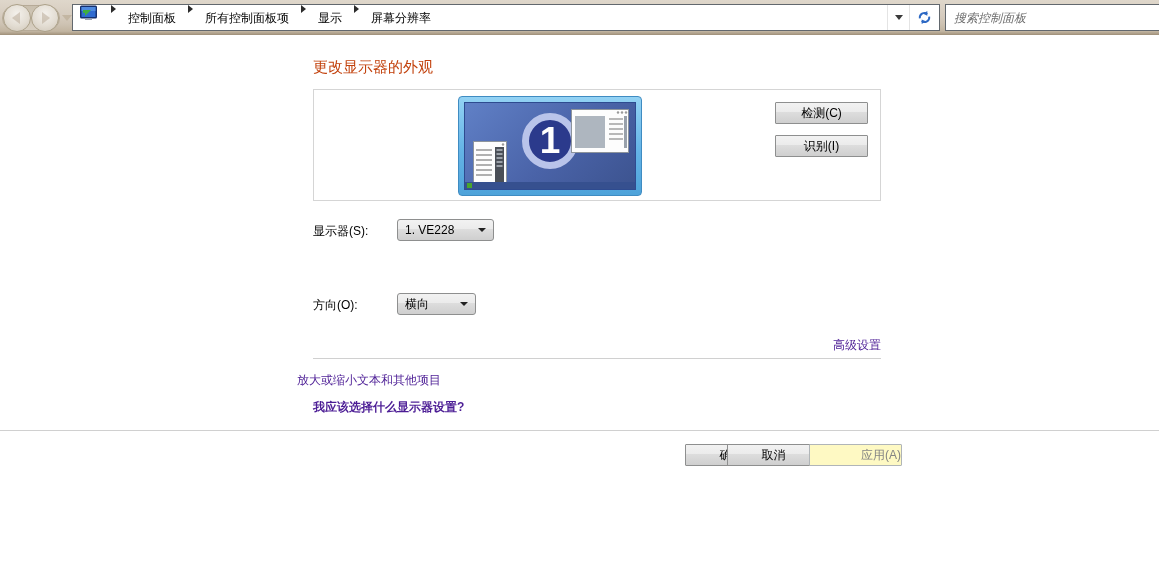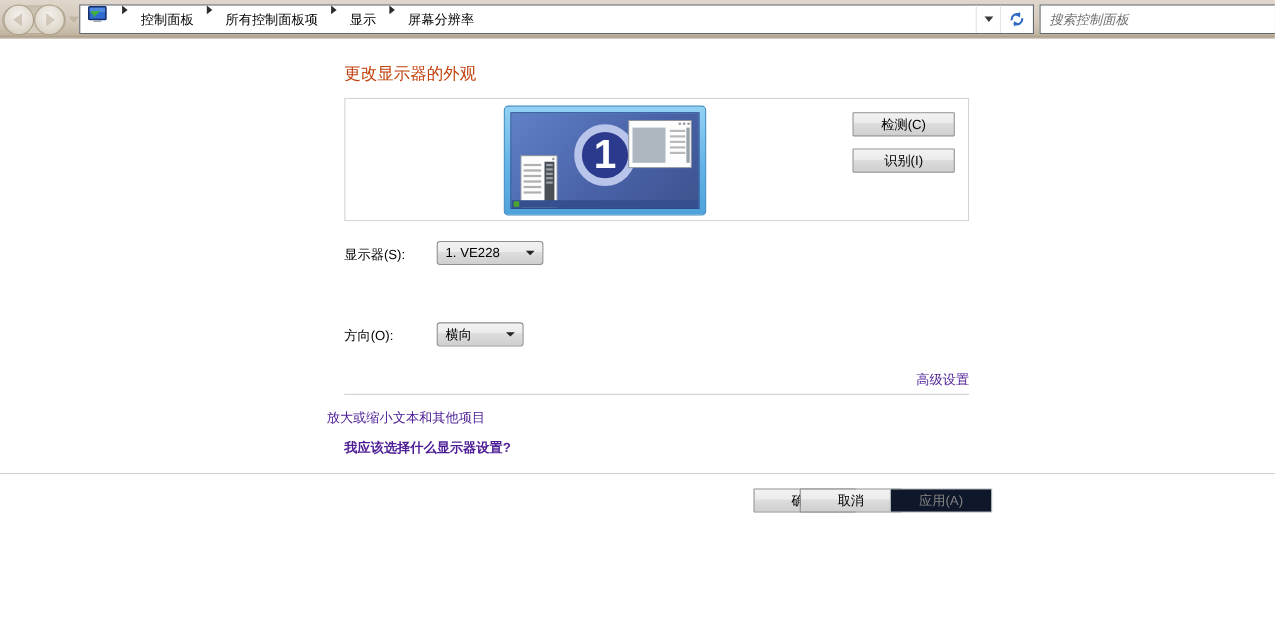--- a/index.html
+++ b/index.html
@@ -61,21 +61,21 @@
   .startdot { position:absolute; left:2px; bottom:1px; width:5px; height:5px; background:#49a52e; }
   .thumb-window { position:absolute; }
   .thumb-window.tr { right:6px; top:6px; }
   .thumb-window.lf { left:8px; top:38px; }
 
   .side-buttons { position:absolute; right:12px; top:12px; display:flex; flex-direction:column; gap:11px; }
   .win-btn { width:93px; height:22px; border:1px solid #8e8f8f; border-radius:1px;
     background:linear-gradient(to bottom,#f2f2f2 0%,#ebebeb 45%,#dddddd 46%,#cfcfcf 100%);
     font-size:12px; color:#000; text-align:center; line-height:20px; cursor:default;
     font-family:"Liberation Sans","DejaVu Sans",sans-serif; }
-  .win-btn.disabled { background:#0f172a; border-color:#b0b5b8; color:#848484; }
+  .win-btn.disabled { background:#fef9c3; border-color:#b0b5b8; color:#848484;text-align:right; }
 
   .form-row { position:absolute; left:313px; height:22px; display:flex; align-items:center; }
   .form-row .lbl { position:absolute; left:0; top:4px; }
   .combo { position:absolute; left:84px; top:0; height:22px; border:1px solid #8e8f8f; border-radius:3px;
     background:linear-gradient(to bottom,#f2f2f2 0%,#ebebeb 45%,#dddddd 46%,#cfcfcf 100%);
     display:flex; align-items:center; padding:0 7px; cursor:default; }
   .combo .val { white-space:nowrap; }
   .combo .arrow { width:0; height:0; margin-left:auto; border-left:4px solid transparent;
     border-right:4px solid transparent; border-top:4px solid #222; }
 

